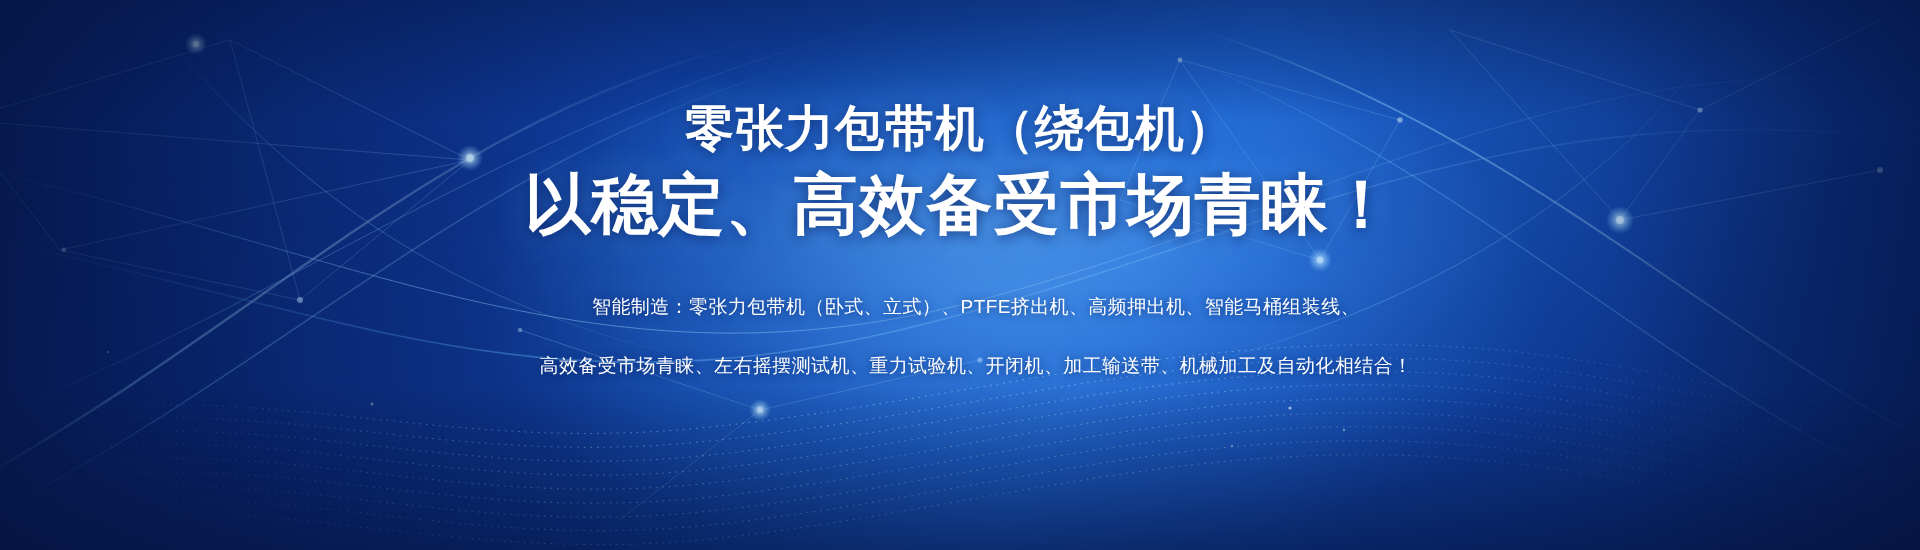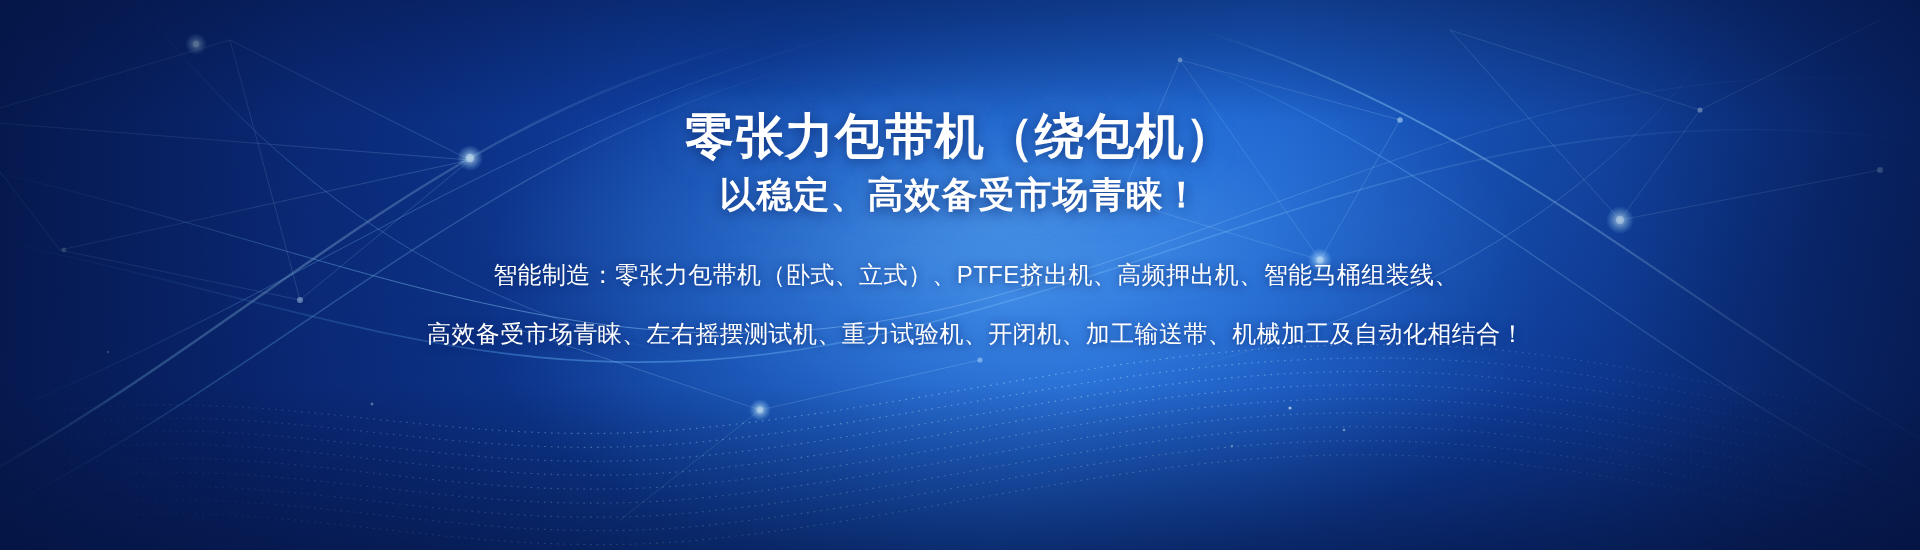--- a/index.html
+++ b/index.html
@@ -24,32 +24,32 @@
       linear-gradient(0deg, rgba(4,16,56,0.60) 0%, rgba(0,0,0,0) 30%),
       linear-gradient(180deg, rgba(5,20,66,0.45) 0%, rgba(0,0,0,0) 22%);
     pointer-events:none;
   }
   .glow{
     position:absolute;left:470px;top:60px;width:1060px;height:330px;
     background:radial-gradient(ellipse at 50% 50%, rgba(120,195,255,0.30) 0%, rgba(70,150,245,0.14) 42%, rgba(0,0,0,0) 72%);
     pointer-events:none;
   }
 
-  .content{position:absolute;left:0;right:0;top:12px;text-align:center;}
+  .content{position:absolute;left:0;right:0;top:4px;text-align:center;}
 
   .headline{
     margin:0;color:#ffffff;font-weight:bold;
     letter-spacing:1px;line-height:1.18;
     text-shadow:0 2px 14px rgba(4,26,90,0.75), 0 0 34px rgba(90,170,255,0.45);
   }
   .headline-1{font-size:49px;padding-top:96px;}
-  .headline-2{font-size:36px;padding-top:8px;text-align:center;}
+  .headline-2{font-size:66px;padding-top:8px;text-align:center;}
 
   .subline{
-    margin:8px;color:#ffffff;font-size:24px;line-height:1.55;
+    margin:16px;color:#ffffff;font-size:19px;line-height:1.55;
     letter-spacing:0.4px;font-weight:normal;
     text-shadow:0 1px 8px rgba(4,26,90,0.70);
     padding-left:32px;
   }
   .sub-1{padding-top:32px;}
   .sub-2{padding-top:14px;}
 </style>
 </head>
 <body>
 

